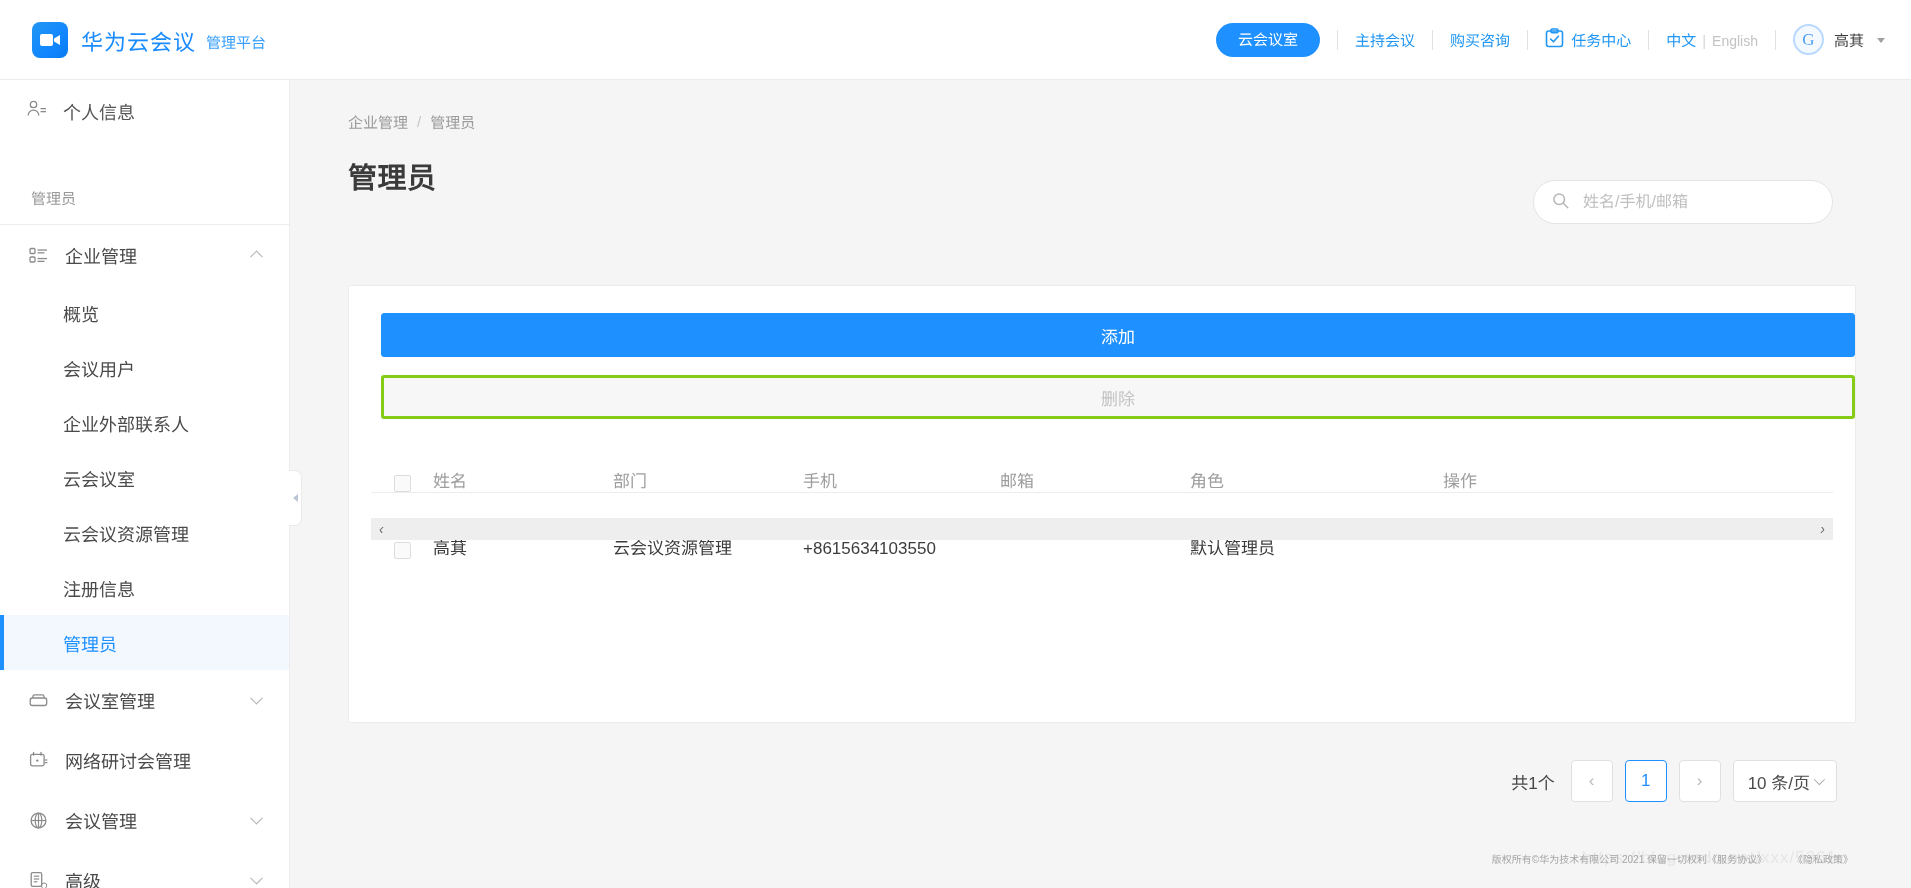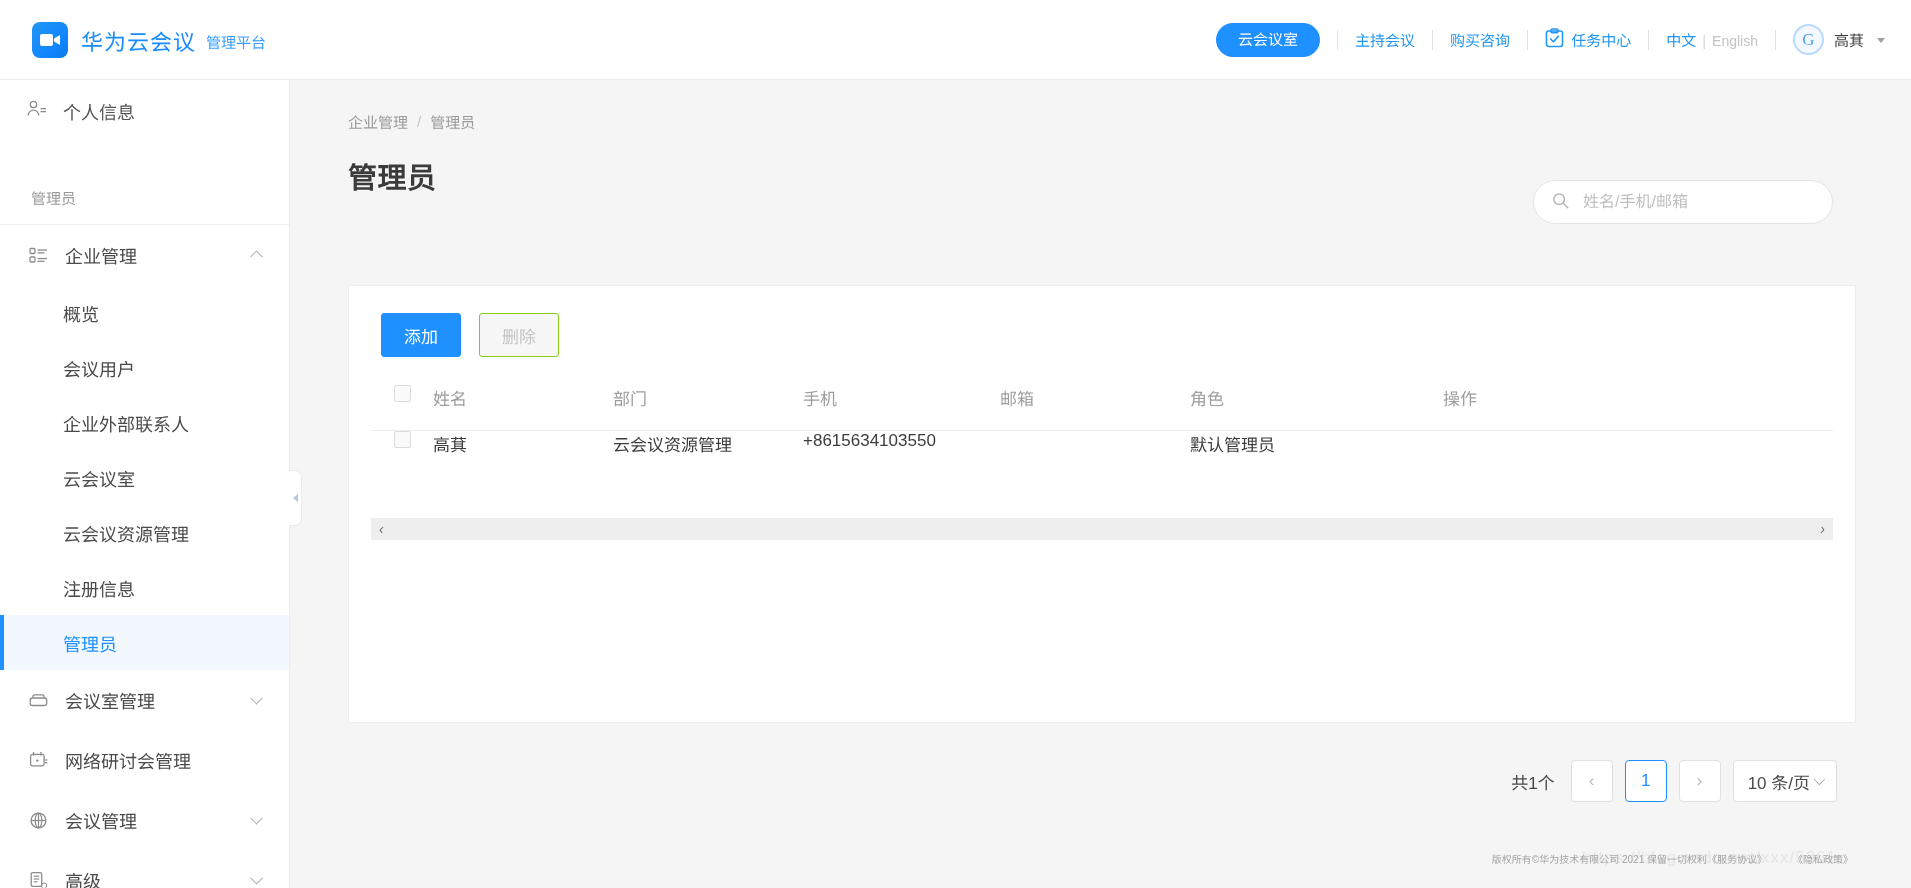--- a/index.html
+++ b/index.html
@@ -174,35 +174,35 @@
     font-family: "Liberation Sans", "DejaVu Sans", sans-serif;
   }
   .search-box input::placeholder { color: #c0c0c0; }
 
   .card {
     position: absolute; left: 58px; top: 205px;
     width: 1508px; height: 438px;
     background: #ffffff; border: 1px solid #ececec;
     border-radius: 2px;
   }
-  .btn-row { padding: 27px 0 0 32px; display: flex; gap: 18px; }
+  .btn-row { padding: 27px 0 0 32px; display: flex; gap: 18px; flex-direction: column; }
   .btn {
     height: 44px; min-width: 78px; padding: 0 22px;
     font-size: 17px; border-radius: 3px; cursor: pointer;
     display: flex; align-items: center; justify-content: center;
     font-family: "Liberation Sans", "DejaVu Sans", sans-serif;
   }
   .btn-primary { background: #1f90ff; color: #ffffff; border: 1px solid #1f90ff; }
   .btn-disabled {
-    background: #f7f7f7; color: #c3c3c3; border: 1px solid #84cc16;
+    background: #f7f7f7; color: #c3c3c3; border: 3px solid #84cc16;
     cursor: not-allowed;
   }
 
   .tbl { margin-top: 28px; padding: 0 22px; }
-  .tbl-head, .tbl-row { display: flex; align-items: flex-start; }
+  .tbl-head, .tbl-row { display: flex; align-items: flex-end; }
   .tbl-head { height: 46px; border-bottom: 1px solid #ededed; }
   .tbl-row { height: 66px; }
   .cell { font-size: 17px; }
   .tbl-head .cell { color: #9e9e9e; }
   .tbl-row .cell { color: #3c3c3c; }
   .c-check { width: 62px; display: flex; justify-content: center; }
   .c-name { width: 180px; }
   .c-dept { width: 190px; }
   .c-phone { width: 197px; }
   .c-mail { width: 190px; }

